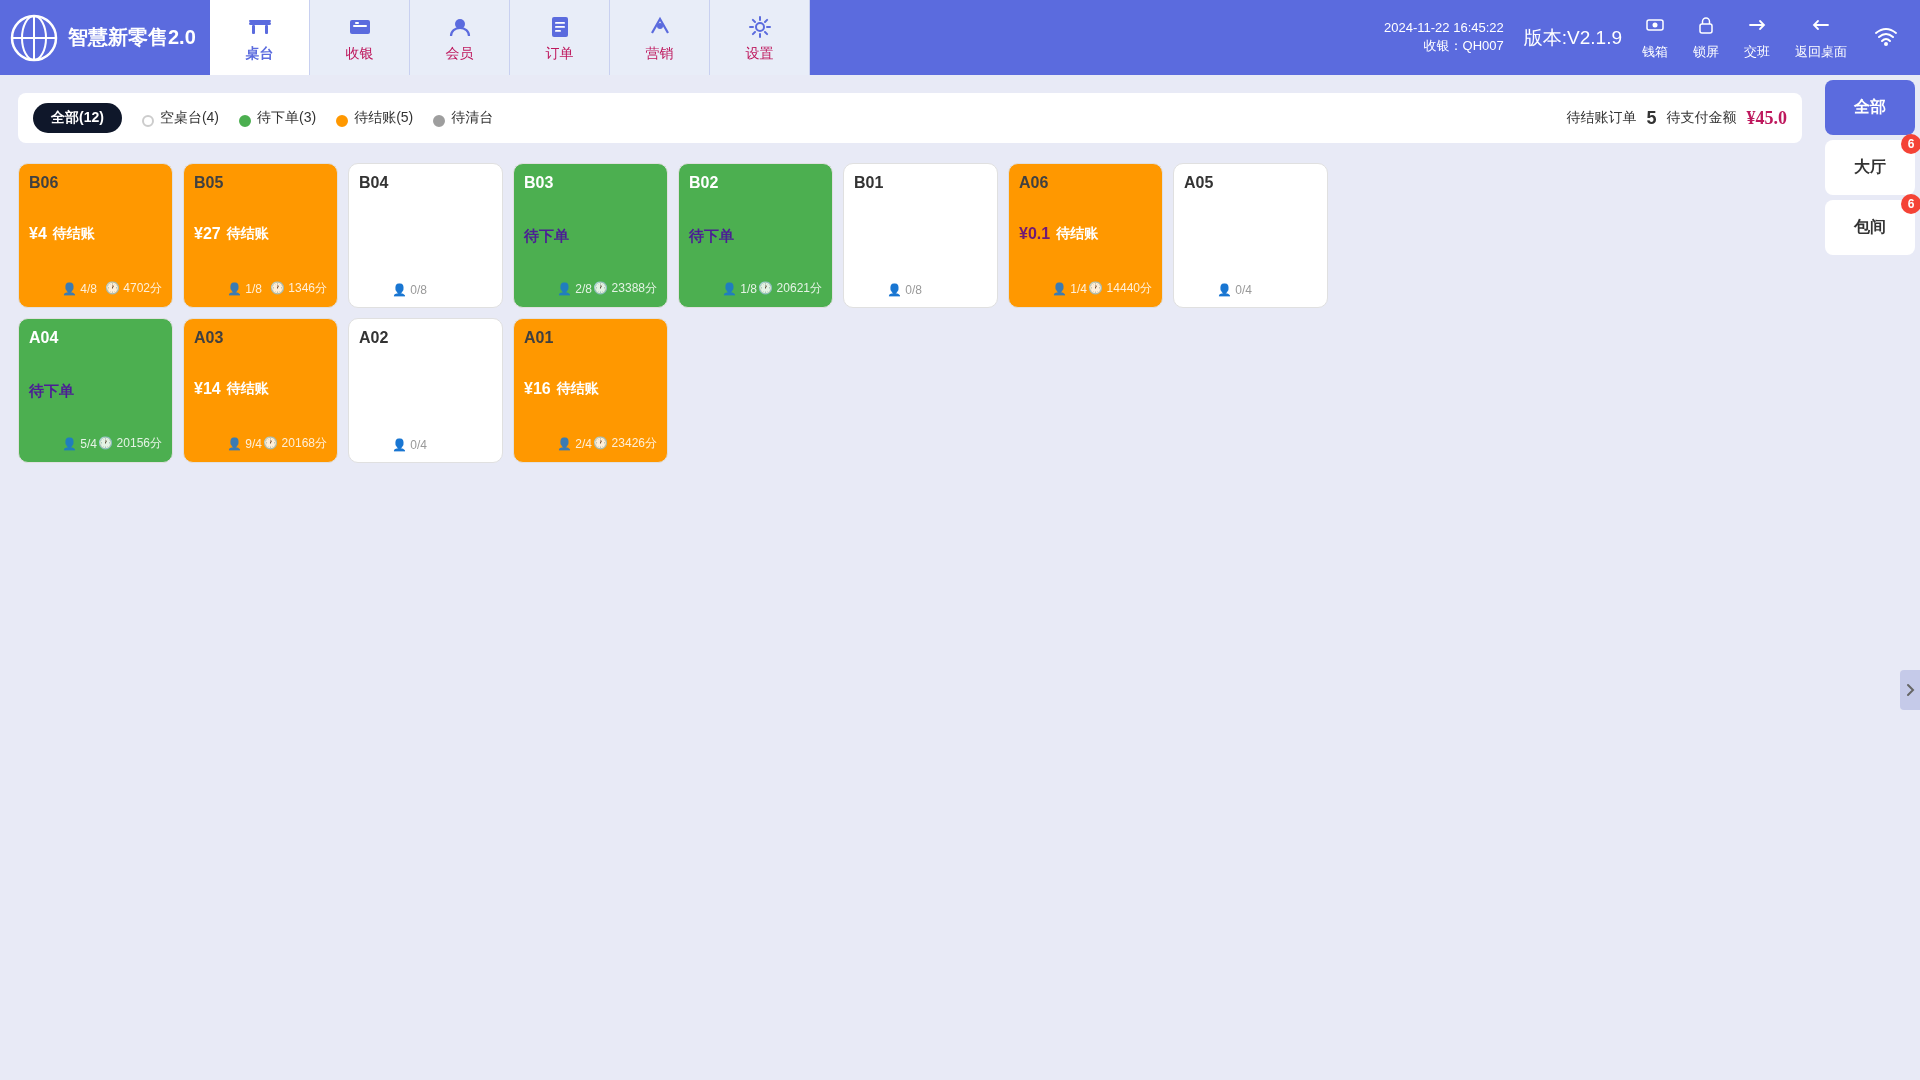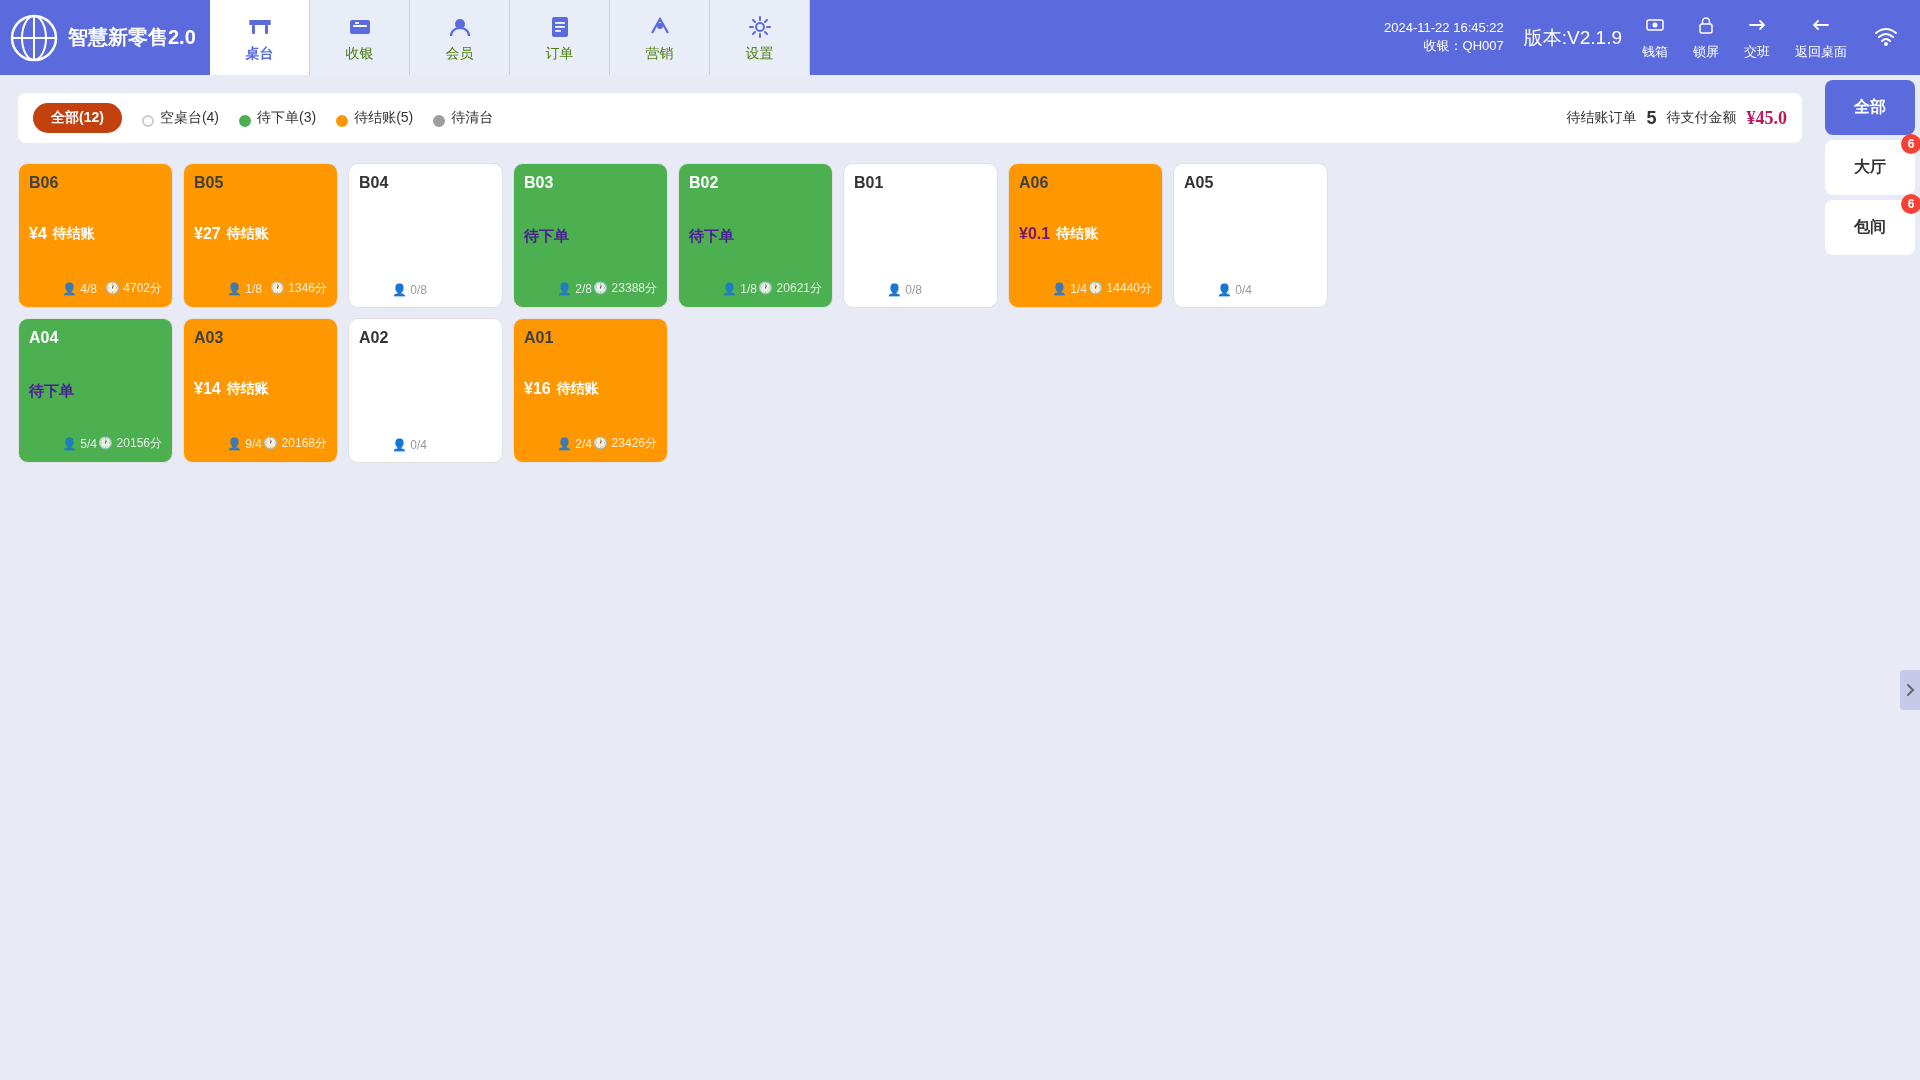--- a/index.html
+++ b/index.html
@@ -28,21 +28,21 @@
     }
     .nav-tabs {
       display: flex;
       flex: 1;
     }
     .nav-tab {
       display: flex;
       flex-direction: column;
       align-items: center;
       justify-content: center;
-      color: #4d7c0f;
+      color: #be185d;
       background: #e8edf8;
       width: 100px;
       height: 75px;
       cursor: pointer;
       font-size: 14px;
       gap: 4px;
       border-right: 1px solid #c8d0f0;
     }
     .nav-tab.active {
       background: white;
@@ -93,21 +93,21 @@
       gap: 20px;
       height: 50px;
     }
     .filter-btn {
       padding: 6px 18px;
       border-radius: 20px;
       border: none;
       cursor: pointer;
       font-size: 14px;
       font-weight: bold;
-      background: #c2410c;
+      background: #0f172a;
       color: white;
     }
     .filter-status {
       display: flex;
       align-items: flex-end;
       gap: 6px;
       font-size: 14px;
       color: #333;
       cursor: pointer;
     }

